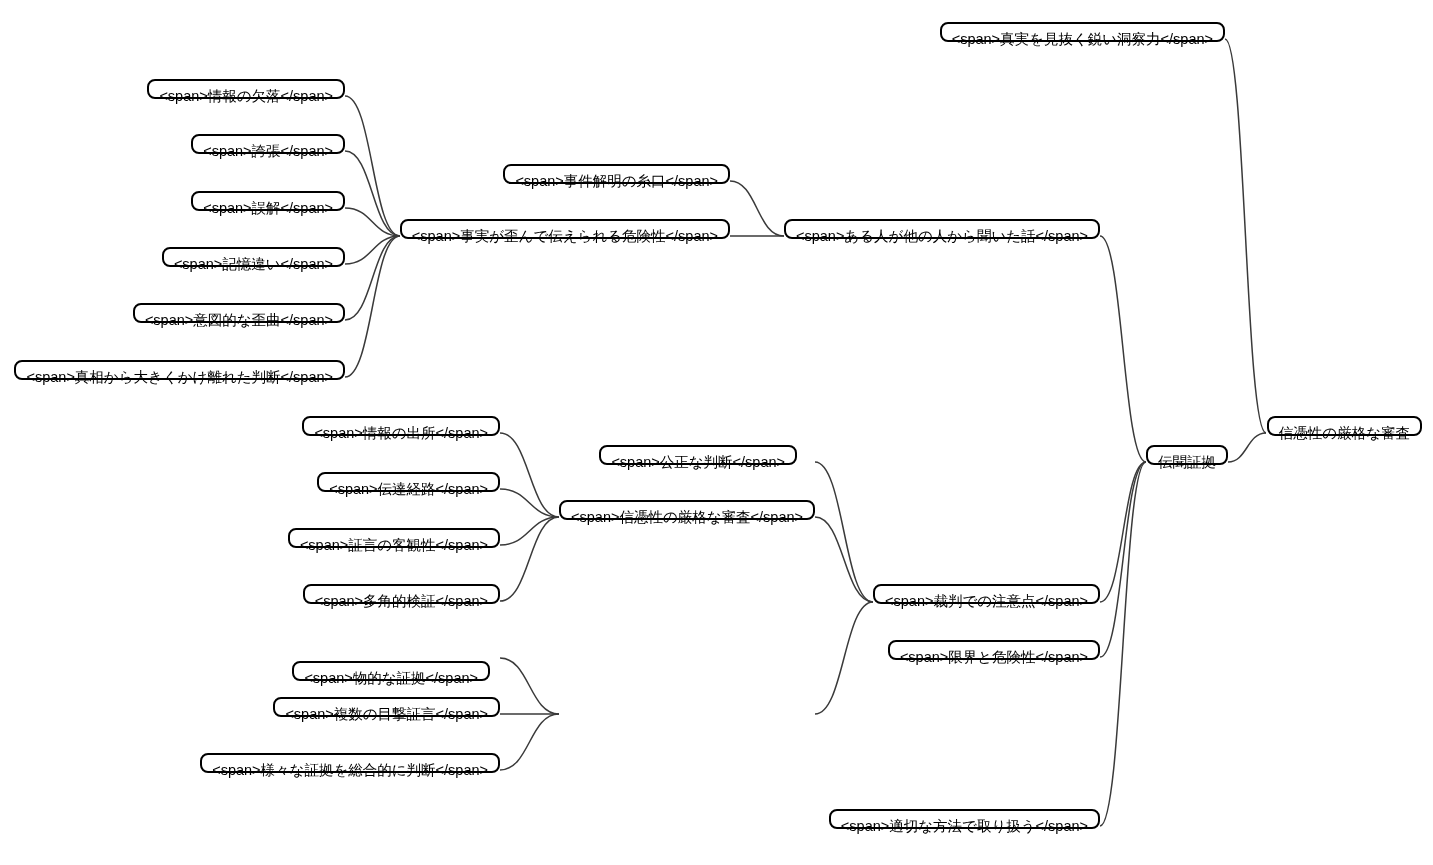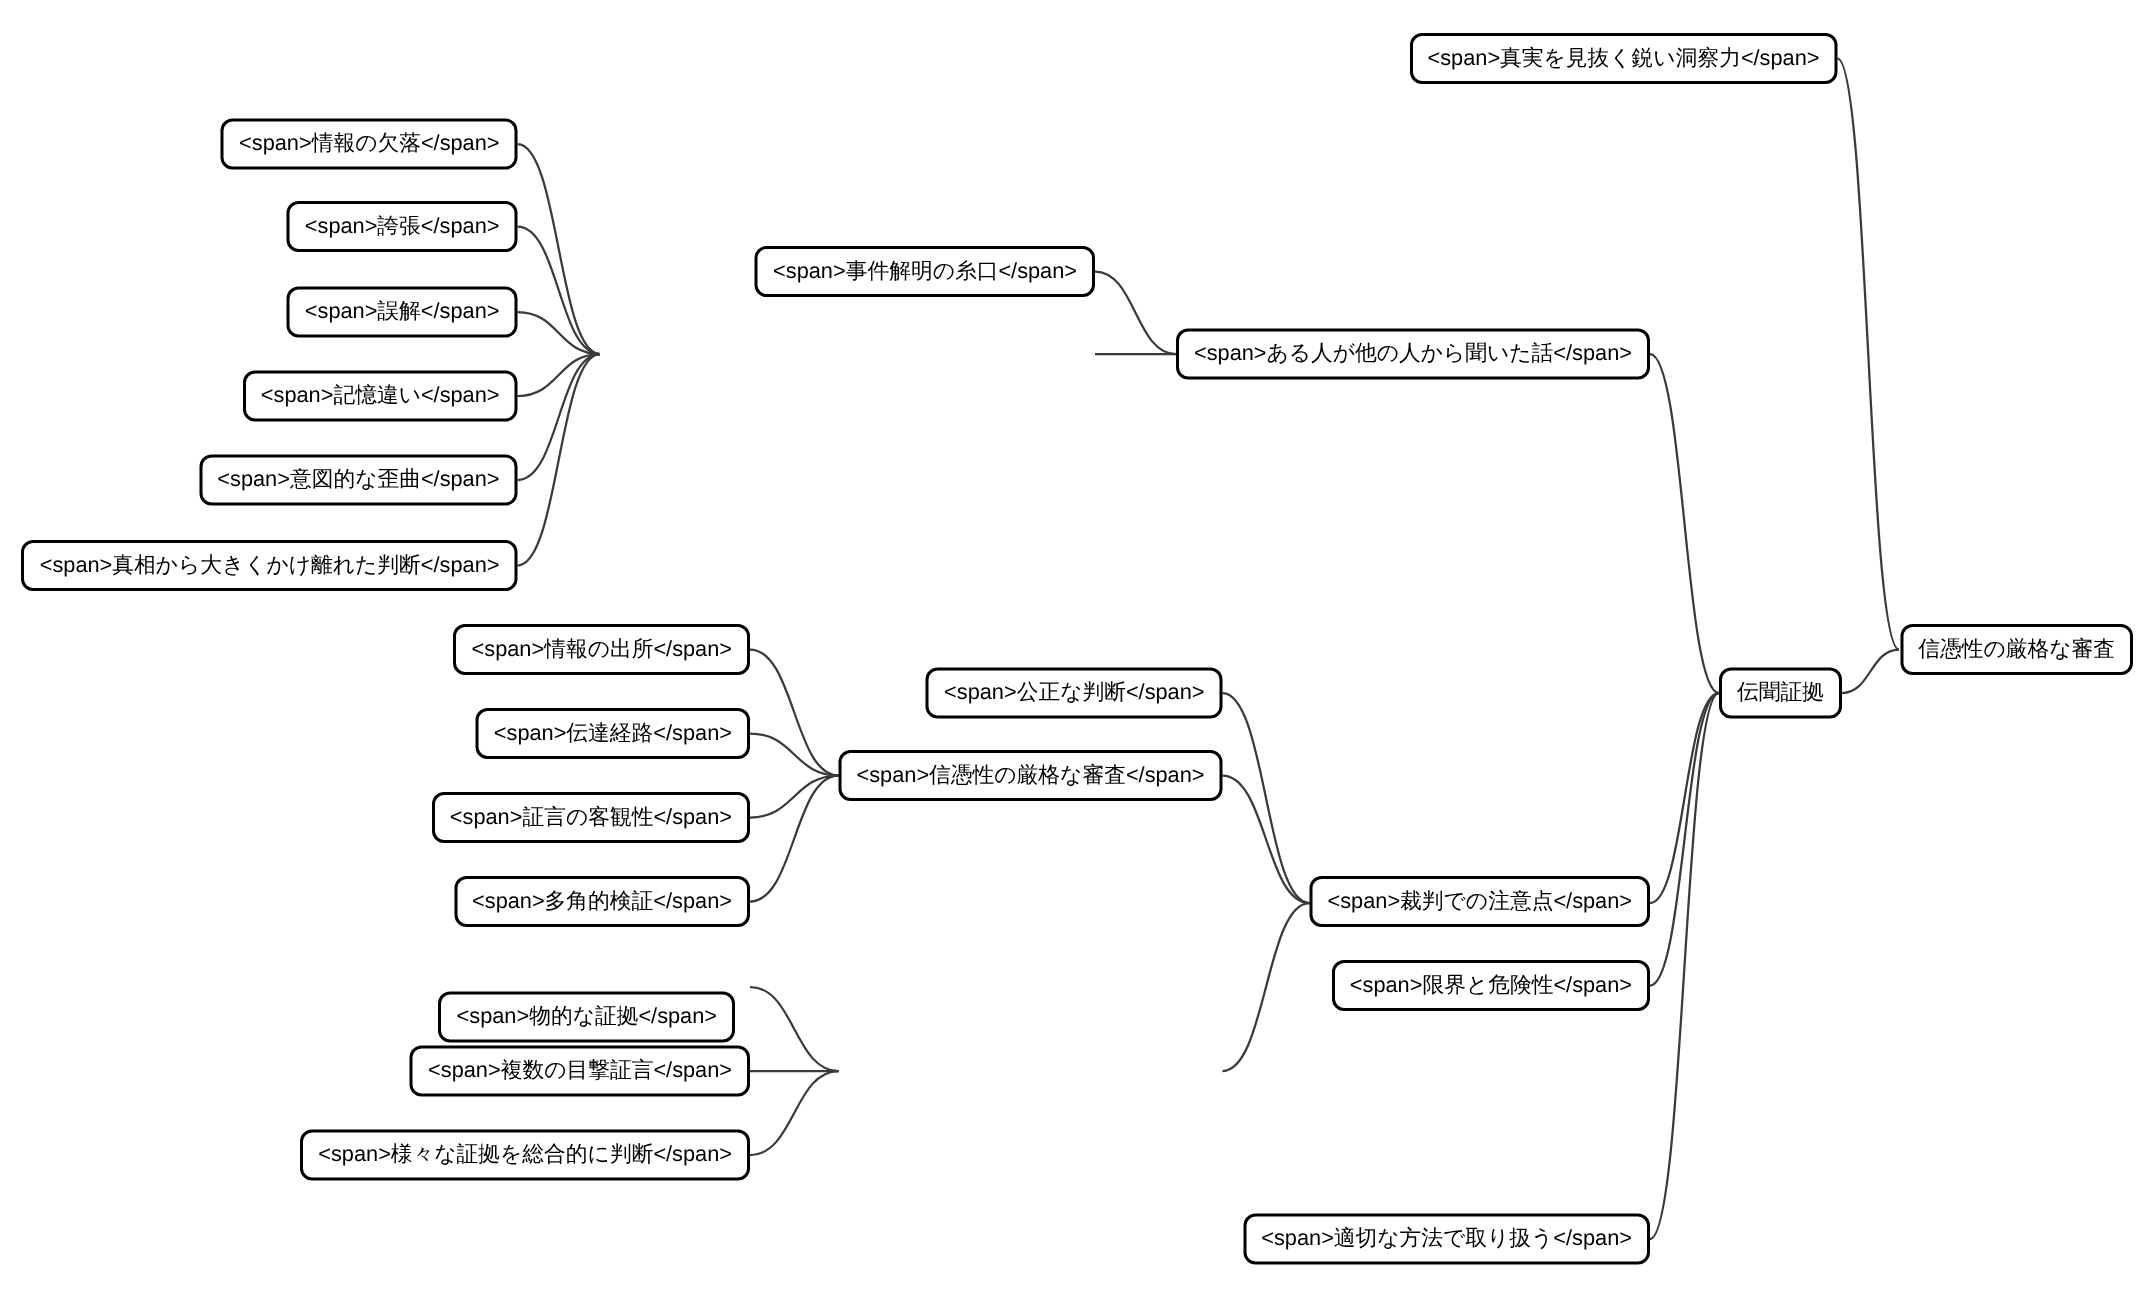--- a/index.html
+++ b/index.html
@@ -25,21 +25,21 @@
   }
   #edges-svg path {
     fill: none;
     stroke: #3a3a3a;
     stroke-width: 1.5;
   }
   .node {
     position: absolute;
     z-index: 2;
     box-sizing: border-box;
-    height: 34px;
+    height: 20px;
     line-height: 30px;
     padding: 0 10px;
     white-space: nowrap;
     background: #ffffff;
     border: 2px solid #000000;
     border-radius: 8px;
     font-size: 14.5px;
     color: #000000;
     cursor: pointer;
   }
@@ -73,28 +73,29 @@
       <path d="M 500 658 C 529.5 658, 529.5 714, 559 714"></path>
       <path d="M 500 714 C 529.5 714, 529.5 714, 559 714"></path>
       <path d="M 500 770 C 529.5 770, 529.5 714, 559 714"></path>
     </svg>
 
 <div class="node" style="right: 11px; top: 416px;">信憑性の厳格な審査</div>
     <div class="node" style="right: 208px; top: 22px;">&lt;span&gt;真実を見抜く鋭い洞察力&lt;/span&gt;</div>
     <div class="node" style="right: 205px; top: 445px;">伝聞証拠</div>
     <div class="node" style="right: 333px; top: 219px;">&lt;span&gt;ある人が他の人から聞いた話&lt;/span&gt;</div>
     <div class="node" style="right: 703px; top: 164px;">&lt;span&gt;事件解明の糸口&lt;/span&gt;</div>
+    <div class="node" style="right: 703px; top: 219px;">&lt;span&gt;事実が歪んで伝えられる危険性&lt;/span&gt;</div>
     <div class="node" style="right: 1088px; top: 79px; margin-left: 12px;">&lt;span&gt;情報の欠落&lt;/span&gt;</div>
     <div class="node" style="right: 1088px; top: 134px;">&lt;span&gt;誇張&lt;/span&gt;</div>
     <div class="node" style="right: 1088px; top: 191px;">&lt;span&gt;誤解&lt;/span&gt;</div>
     <div class="node" style="right: 1088px; top: 247px;">&lt;span&gt;記憶違い&lt;/span&gt;</div>
     <div class="node" style="right: 1088px; top: 303px;">&lt;span&gt;意図的な歪曲&lt;/span&gt;</div>
     <div class="node" style="right: 1088px; top: 360px;">&lt;span&gt;真相から大きくかけ離れた判断&lt;/span&gt;</div>
     <div class="node" style="right: 333px; top: 584px;">&lt;span&gt;裁判での注意点&lt;/span&gt;</div>
-    <div class="node" style="right: 618px; top: 445px;">&lt;span&gt;公正な判断&lt;/span&gt;</div>
+    <div class="node" style="right: 636px; top: 445px;">&lt;span&gt;公正な判断&lt;/span&gt;</div>
     <div class="node" style="right: 618px; top: 500px;">&lt;span&gt;信憑性の厳格な審査&lt;/span&gt;</div>
     <div class="node" style="right: 933px; top: 416px;">&lt;span&gt;情報の出所&lt;/span&gt;</div>
     <div class="node" style="right: 933px; top: 472px; margin-left: 36px;">&lt;span&gt;伝達経路&lt;/span&gt;</div>
     <div class="node" style="right: 933px; top: 528px;">&lt;span&gt;証言の客観性&lt;/span&gt;</div>
     <div class="node" style="right: 933px; top: 584px;">&lt;span&gt;多角的検証&lt;/span&gt;</div>
     <div class="node" style="right: 943px; top: 641px; margin-top: 20px;">&lt;span&gt;物的な証拠&lt;/span&gt;</div>
     <div class="node" style="right: 933px; top: 697px;">&lt;span&gt;複数の目撃証言&lt;/span&gt;</div>
     <div class="node" style="right: 933px; top: 753px;">&lt;span&gt;様々な証拠を総合的に判断&lt;/span&gt;</div>
     <div class="node" style="right: 333px; top: 640px;">&lt;span&gt;限界と危険性&lt;/span&gt;</div>
     <div class="node" style="right: 333px; top: 809px;">&lt;span&gt;適切な方法で取り扱う&lt;/span&gt;</div>

